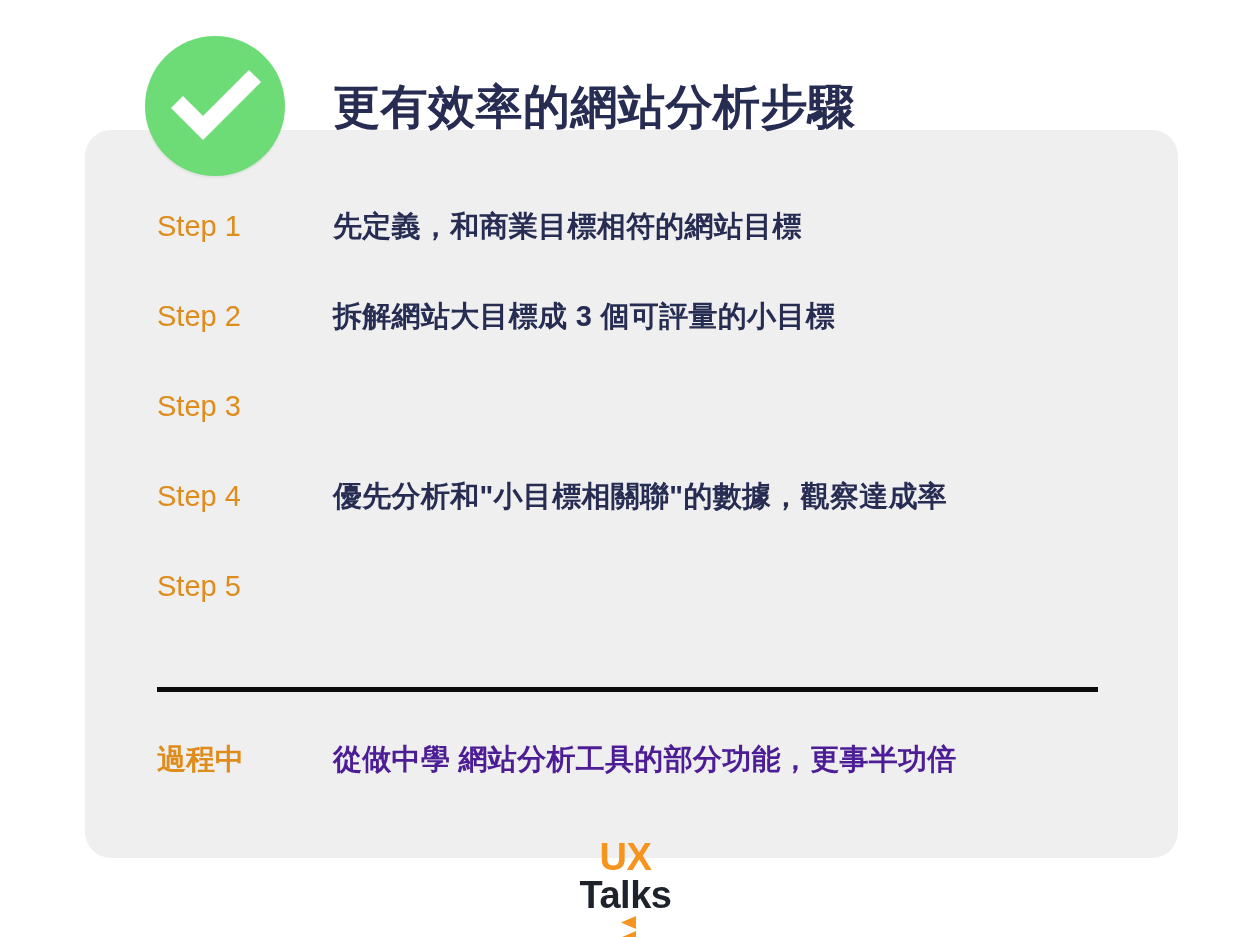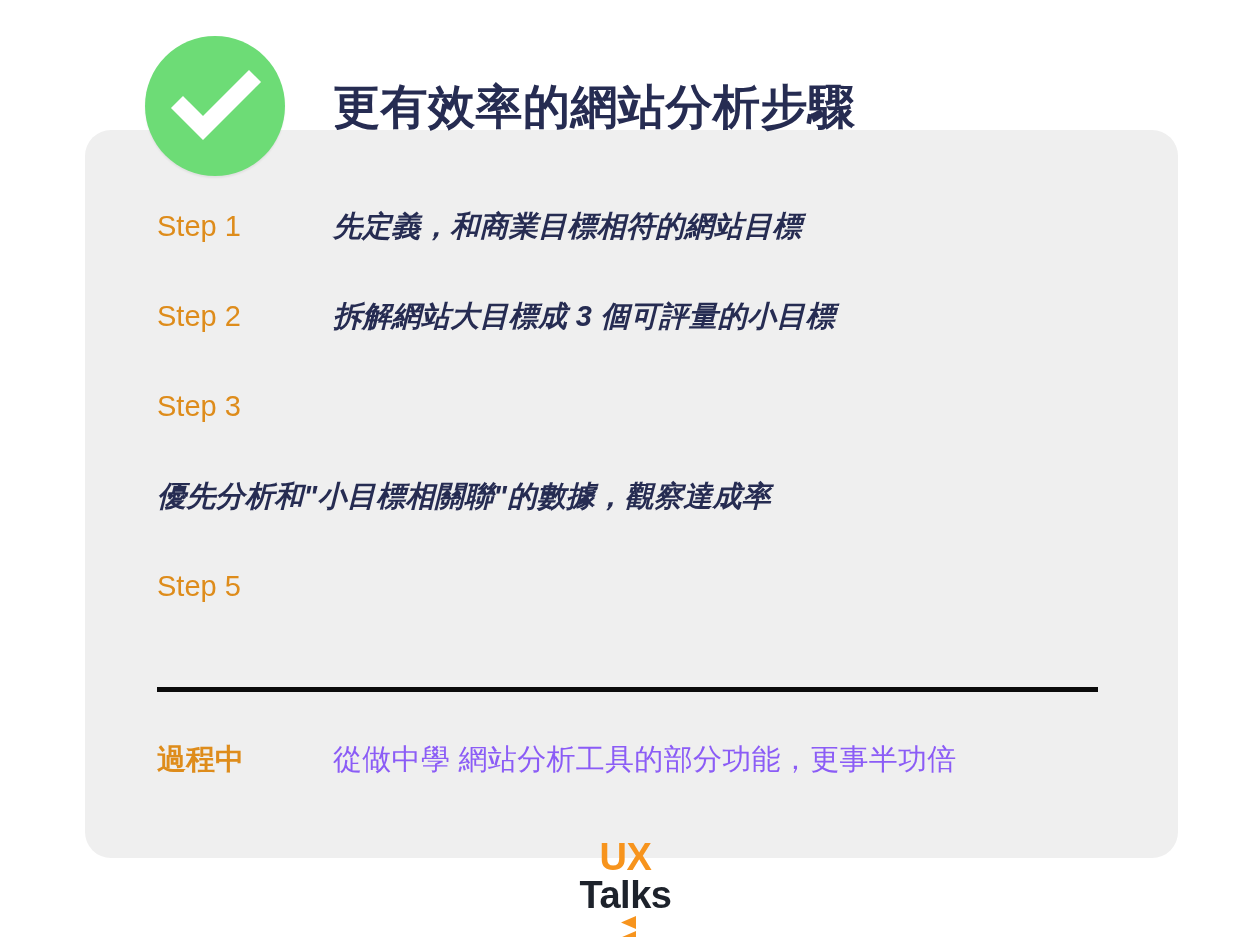--- a/index.html
+++ b/index.html
@@ -85,21 +85,20 @@
     line-height: 1;
     white-space: nowrap;
   }
   .step-text {
     font-size: 29px;
     font-weight: bold;
     color: #262c52;
     line-height: 1;
     white-space: nowrap;
     letter-spacing: 0.3px;
-    font-style: italic;
   }
 
   
   .divider {
     position: absolute;
     left: 157px;
     top: 687px;
     width: 941px;
     height: 5px;
     background: #0b0b0b;
@@ -118,22 +117,22 @@
     width: 176px;
     flex: 0 0 176px;
     font-size: 29px;
     font-weight: bold;
     color: #de8c1b;
     line-height: 1;
     white-space: nowrap;
   }
   .summary-text {
     font-size: 29px;
-    font-weight: normal;
-    color: #8b5cf6;
+    font-weight: bold;
+    color: #4c1d95;
     line-height: 1;
     white-space: nowrap;
     letter-spacing: 0.3px;
   }
 
   
   .logo {
     position: absolute;
     left: 0;
     top: 838px;
@@ -185,20 +184,21 @@
     <div class="step-row">
       <div class="step-label">Step 2</div>
       <div class="step-text">拆解網站大目標成 3 個可評量的小目標</div>
     </div>
 
     <div class="step-row">
       <div class="step-label">Step 3</div>
     </div>
 
     <div class="step-row">
+      <div class="step-label">Step 4</div>
       <div class="step-text">優先分析和"小目標相關聯"的數據，觀察達成率</div>
     </div>
 
     <div class="step-row">
       <div class="step-label">Step 5</div>
     </div>
 
   </div>
 
   <div class="divider"></div>

